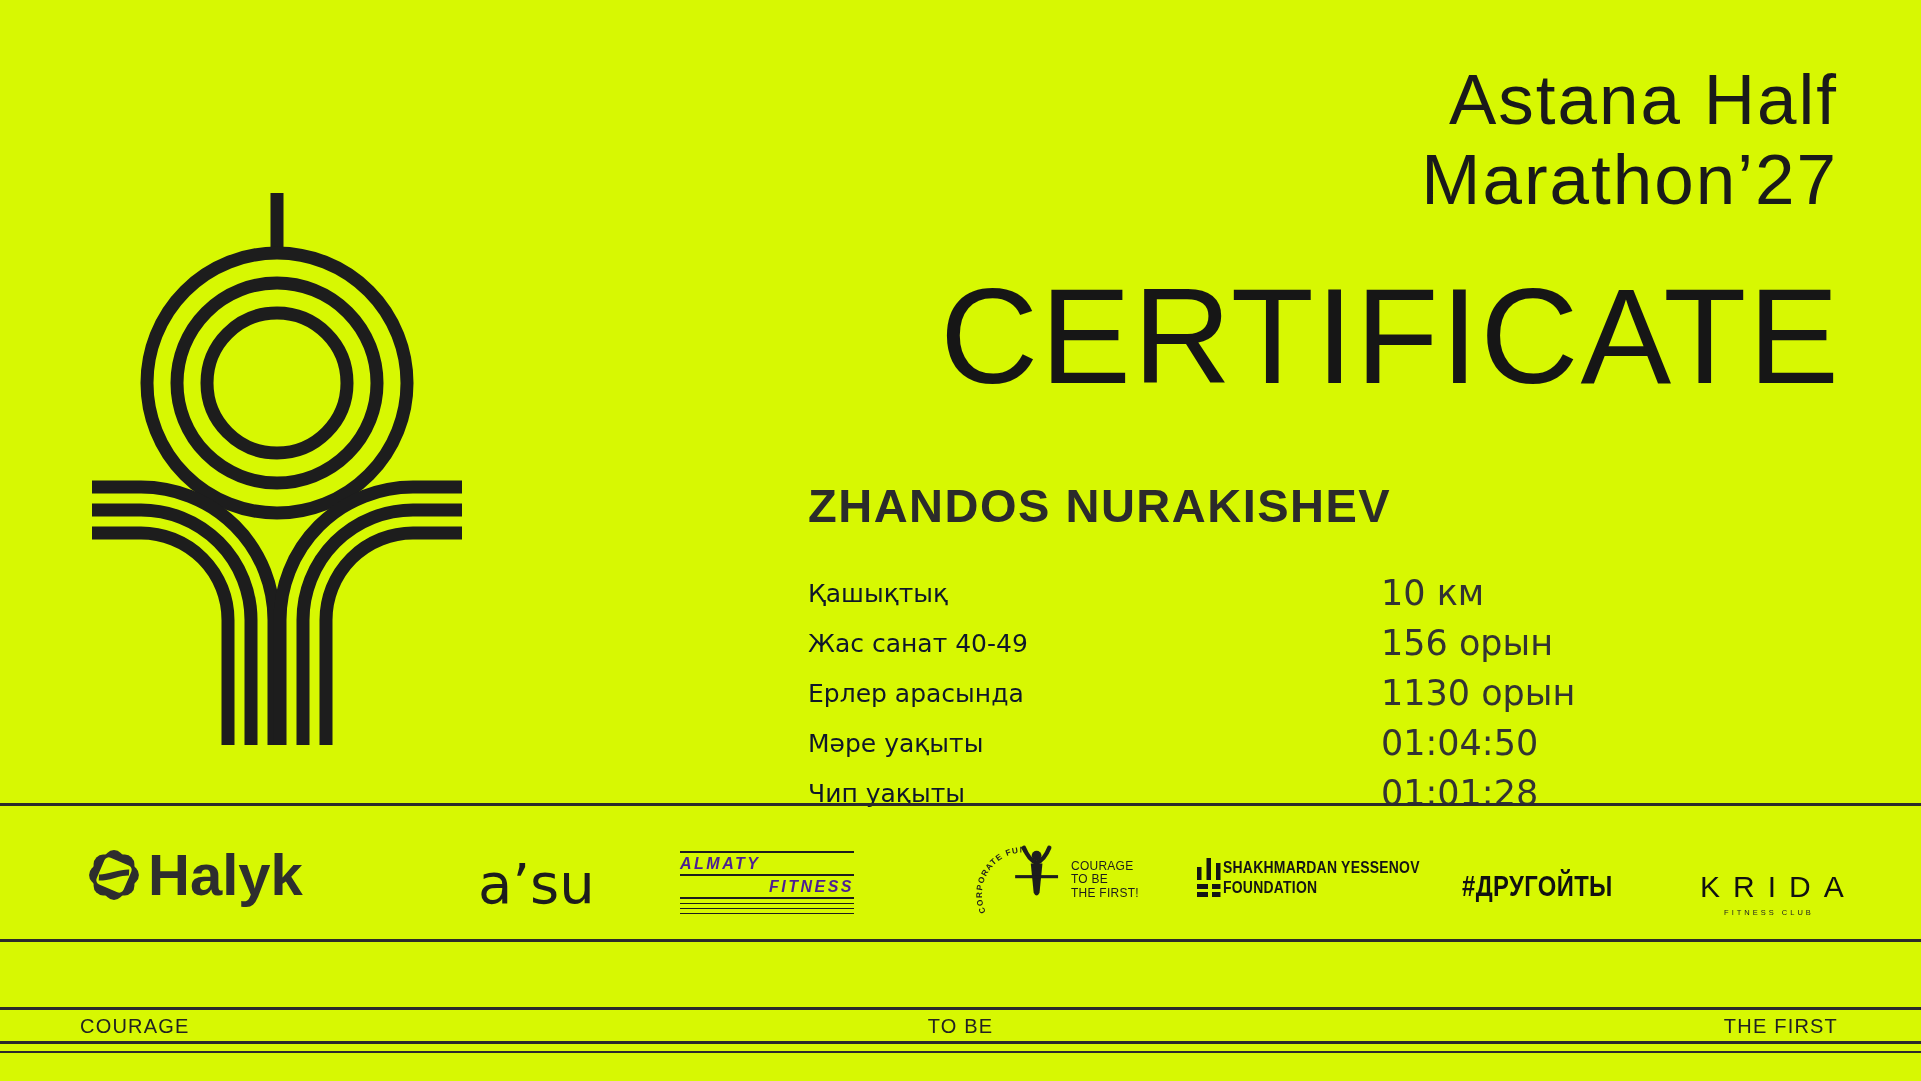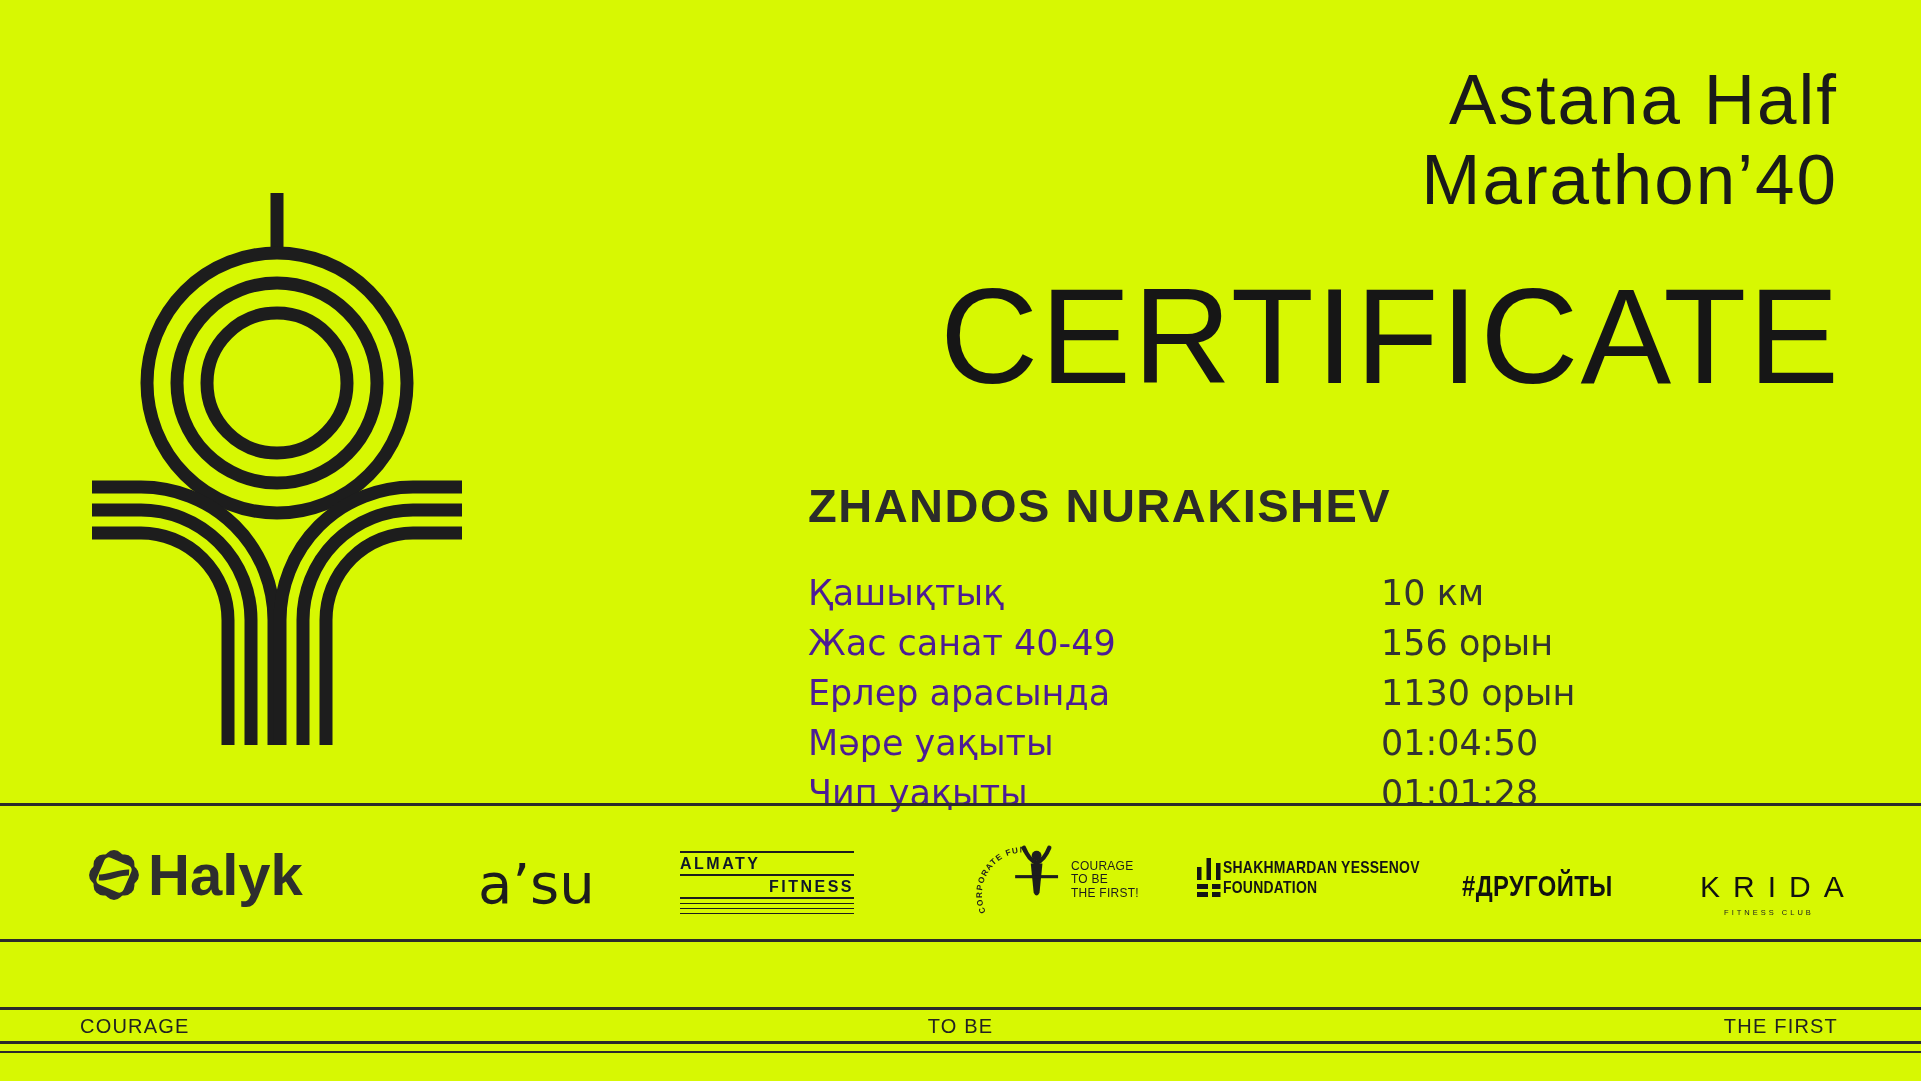--- a/index.html
+++ b/index.html
@@ -29,37 +29,37 @@
   
   .runner-name{
     left:808px; top:478px;
     font-size:47px; font-weight:bold; letter-spacing:1.5px;
     color:#2b2b2b; white-space:nowrap;
   }
 
   
   .results{ left:808px; top:568px; width:1032px; font-family:"DejaVu Sans", sans-serif;}
   .rrow{ display:flex; align-items:center; height:50px; }
-  .rlabel{ width:573px; font-size:35px; color:#4c1d95; white-space:nowrap;}
+  .rlabel{ width:573px; font-size:25px; color:#0f172a; white-space:nowrap;}
   .rvalue{ font-size:35px; color:#333; white-space:nowrap;}
 
   
   .hline{ left:0; width:1921px; background:#2b2b2b; }
   .hl-1{ top:803px; height:3px; }
   .hl-2{ top:939px; height:3px; }
   .hl-3{ top:1007px; height:3px; }
   .hl-4{ top:1041px; height:3px; }
   .hl-5{ top:1051px; height:2px; }
 
   
   .sp-halyk{ left:80px; top:841px; display:flex; align-items:flex-start; }
   .halyk-word{ font-size:58px; font-weight:bold; color:#2e2e2e; letter-spacing:0; }
   .sp-asu{ left:478px; top:851px; font-size:56px; font-weight:500; color:#1d1d1d; font-family:"DejaVu Sans", sans-serif;}
 
-  .sp-almaty{ left:680px; top:851px; width:174px; color:#0f172a;}
+  .sp-almaty{ left:680px; top:851px; width:174px; color:#4c1d95;font-style:italic;}
   .am-line{ height:2px; background:#1d1d1d; }
   .am-thin{ height:1.5px; background:#1d1d1d; margin-top:3.5px;}
   .am-row{ font-size:16px; font-weight:bold; letter-spacing:2.5px; line-height:21px; height:21px; white-space:nowrap;}
   .am-row.right{ text-align:right; }
 
   .sp-cf{ left:975px; top:840px; display:flex; align-items:center; gap:4px;}
   .cf-tagline{ font-size:13px; line-height:13.5px; font-weight:500; letter-spacing:0.3px;
     color:#1d1d1d; transform:scaleX(.92); transform-origin:left center; white-space:nowrap;}
 
   .sp-yessenov{ left:1197px; top:858px; display:flex; align-items:flex-start; }
@@ -96,21 +96,21 @@
     <path d="M 0 317 H 49 A 110 110 0 0 1 159 427 V 552"></path>
     <path d="M 0 340 H 49 A 87 87 0 0 1 136 427 V 552"></path>
 
     <path d="M 370 294 H 321 A 133 133 0 0 0 188 427 V 552"></path>
     <path d="M 370 317 H 321 A 110 110 0 0 0 211 427 V 552"></path>
     <path d="M 370 340 H 321 A 87 87 0 0 0 234 427 V 552"></path>
   </svg>
 
   <div class="abs event-title">
     <div>Astana Half</div>
-    <div>Marathon’40</div>
+    <div>Marathon’27</div>
   </div>
 
   <div class="abs runner-name">ZHANDOS NURAKISHEV</div>
 
   <div class="abs certificate-word">CERTIFICATE</div>
 
   <div class="abs results">
     <div class="rrow">
       <div class="rlabel">Қашықтық</div>
       <div class="rvalue">10 км</div>

